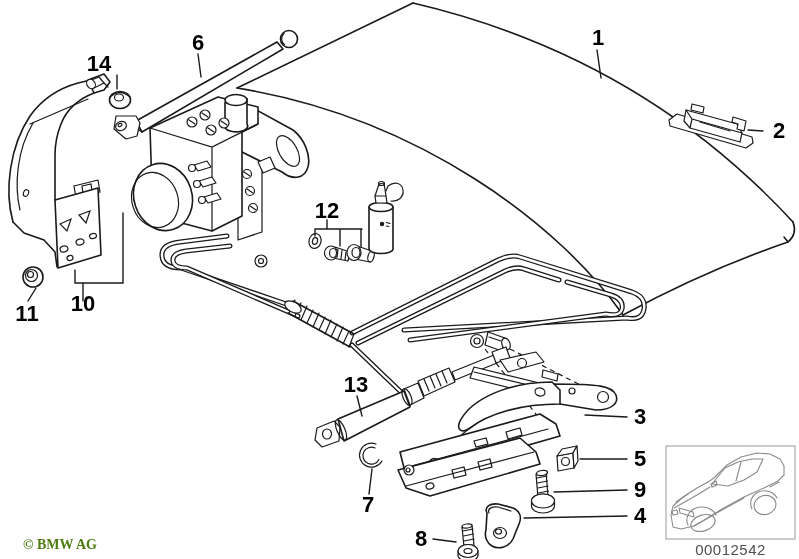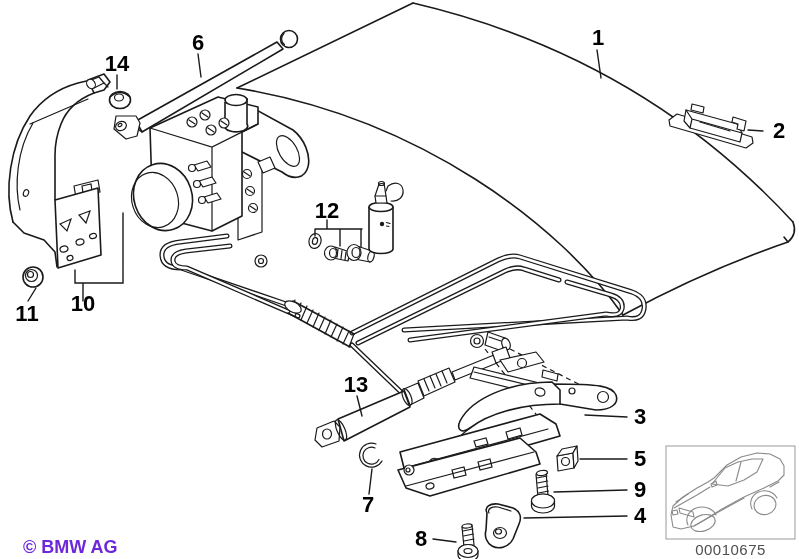--- a/index.html
+++ b/index.html
@@ -10,21 +10,21 @@
   .lnf{fill:#fff;stroke:#1a1a1a;stroke-width:1.6;stroke-linejoin:round;}
   .thin{fill:none;stroke:#1a1a1a;stroke-width:1.2;stroke-linecap:round;}
   .thinf{fill:#fff;stroke:#1a1a1a;stroke-width:1.2;stroke-linejoin:round;}
   .lead{fill:none;stroke:#1a1a1a;stroke-width:1.4;stroke-linecap:round;}
   .dash{fill:none;stroke:#1a1a1a;stroke-width:1.2;stroke-dasharray:5 4;}
   .tube{fill:none;stroke:#1a1a1a;stroke-width:5;stroke-linecap:round;stroke-linejoin:round;}
   .tube-core{fill:none;stroke:#fff;stroke-width:2.4;stroke-linecap:round;stroke-linejoin:round;}
   .gray{fill:none;stroke:#8a8a8a;stroke-width:1.1;stroke-linecap:round;stroke-linejoin:round;}
   .callout{position:absolute;transform:translate(-50%,-50%);font-size:22px;font-weight:bold;
            color:#000;line-height:1;cursor:pointer;user-select:none;}
-  .copyright{position:absolute;left:23px;top:537px;font-size:18px;font-weight:600;color:#6d28d9;}
+  .copyright{position:absolute;left:23px;top:537px;font-size:14px;font-weight:600;color:#4d7c0f;font-family:Liberation Serif, serif;}
   .inset-id{position:absolute;left:666px;top:541px;width:129px;text-align:center;
             font-size:15px;letter-spacing:.5px;color:#4f4f4f;}
 </style>
 </head>
 <body>
 
 <div class="stage">
 
 <svg width="799" height="559" viewBox="0 0 799 559">
   <defs>
@@ -311,17 +311,17 @@
   <div class="callout" style="left:640px;top:516px">4</div>
   <div class="callout" style="left:640px;top:459px">5</div>
   <div class="callout" style="left:198px;top:43px">6</div>
   <div class="callout" style="left:368px;top:505px">7</div>
   <div class="callout" style="left:421px;top:539px">8</div>
   <div class="callout" style="left:640px;top:490px">9</div>
   <div class="callout" style="left:83px;top:304px">10</div>
   <div class="callout" style="left:356px;top:385px">13</div>
   <div class="callout" style="left:327px;top:211px">12</div>
   <div class="callout" style="left:27px;top:314px">11</div>
-  <div class="callout" style="left:117px;top:64px">14</div>
+  <div class="callout" style="left:99px;top:64px">14</div>
 
   <div class="copyright">© BMW AG</div>
-  <div class="inset-id">00010675</div>
+  <div class="inset-id">00012542</div>
 </div>
 
 </body></html>

